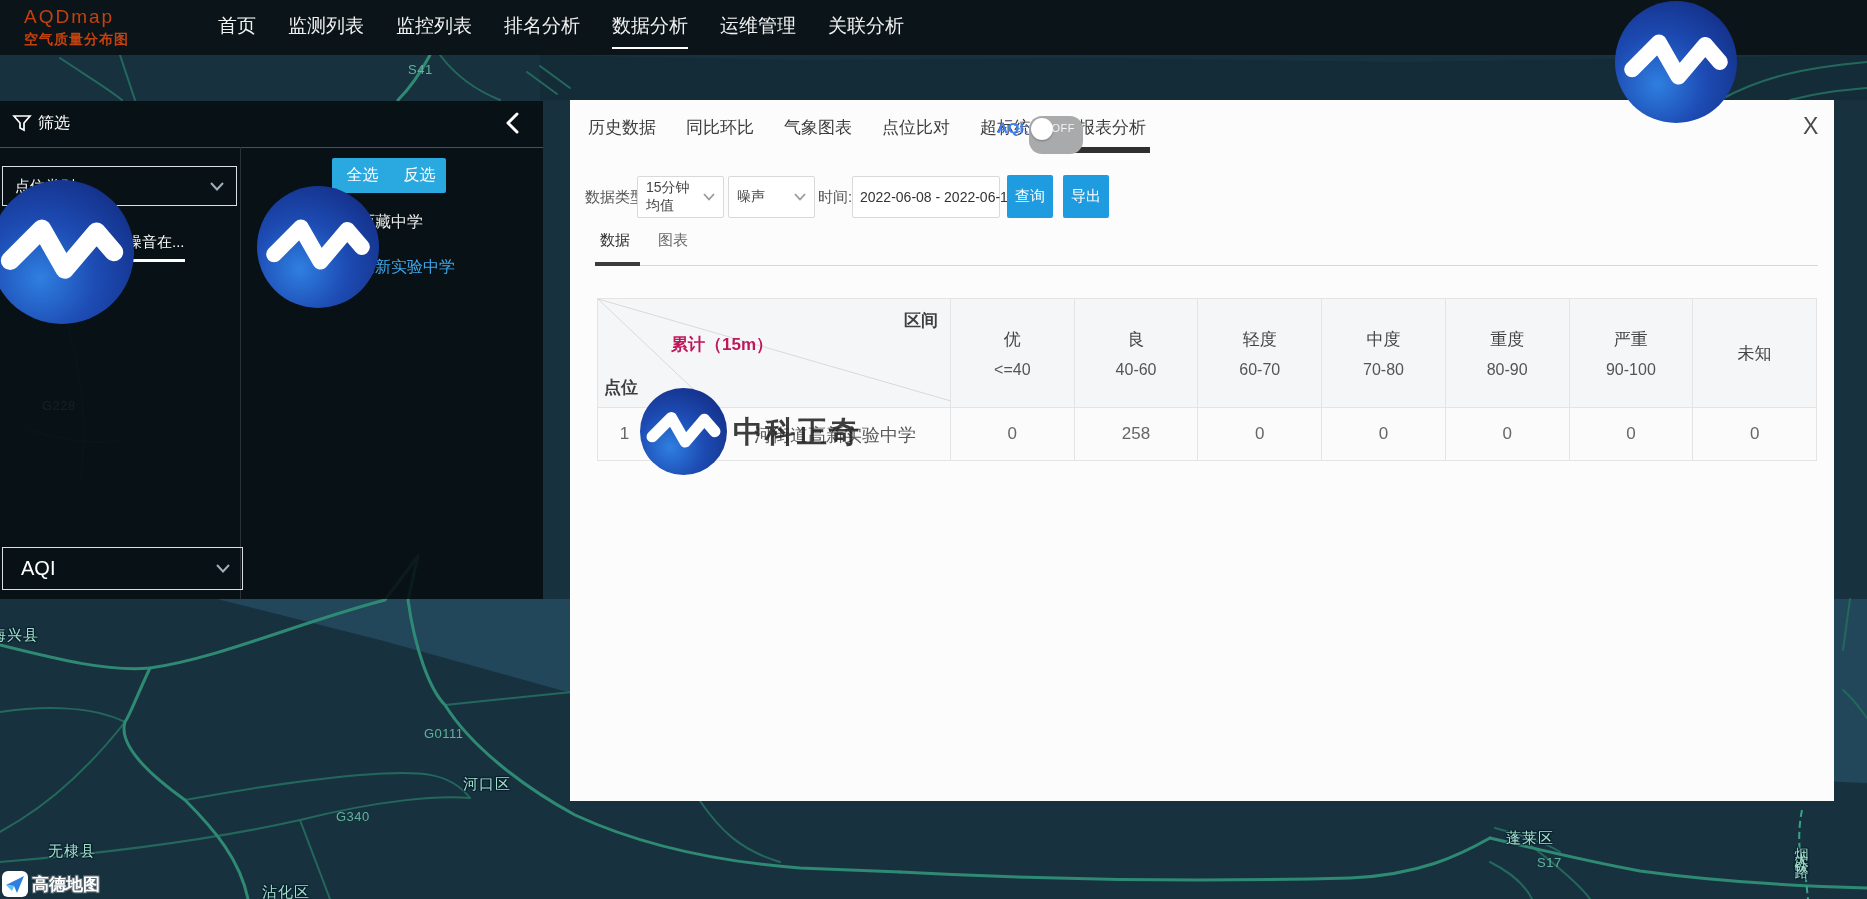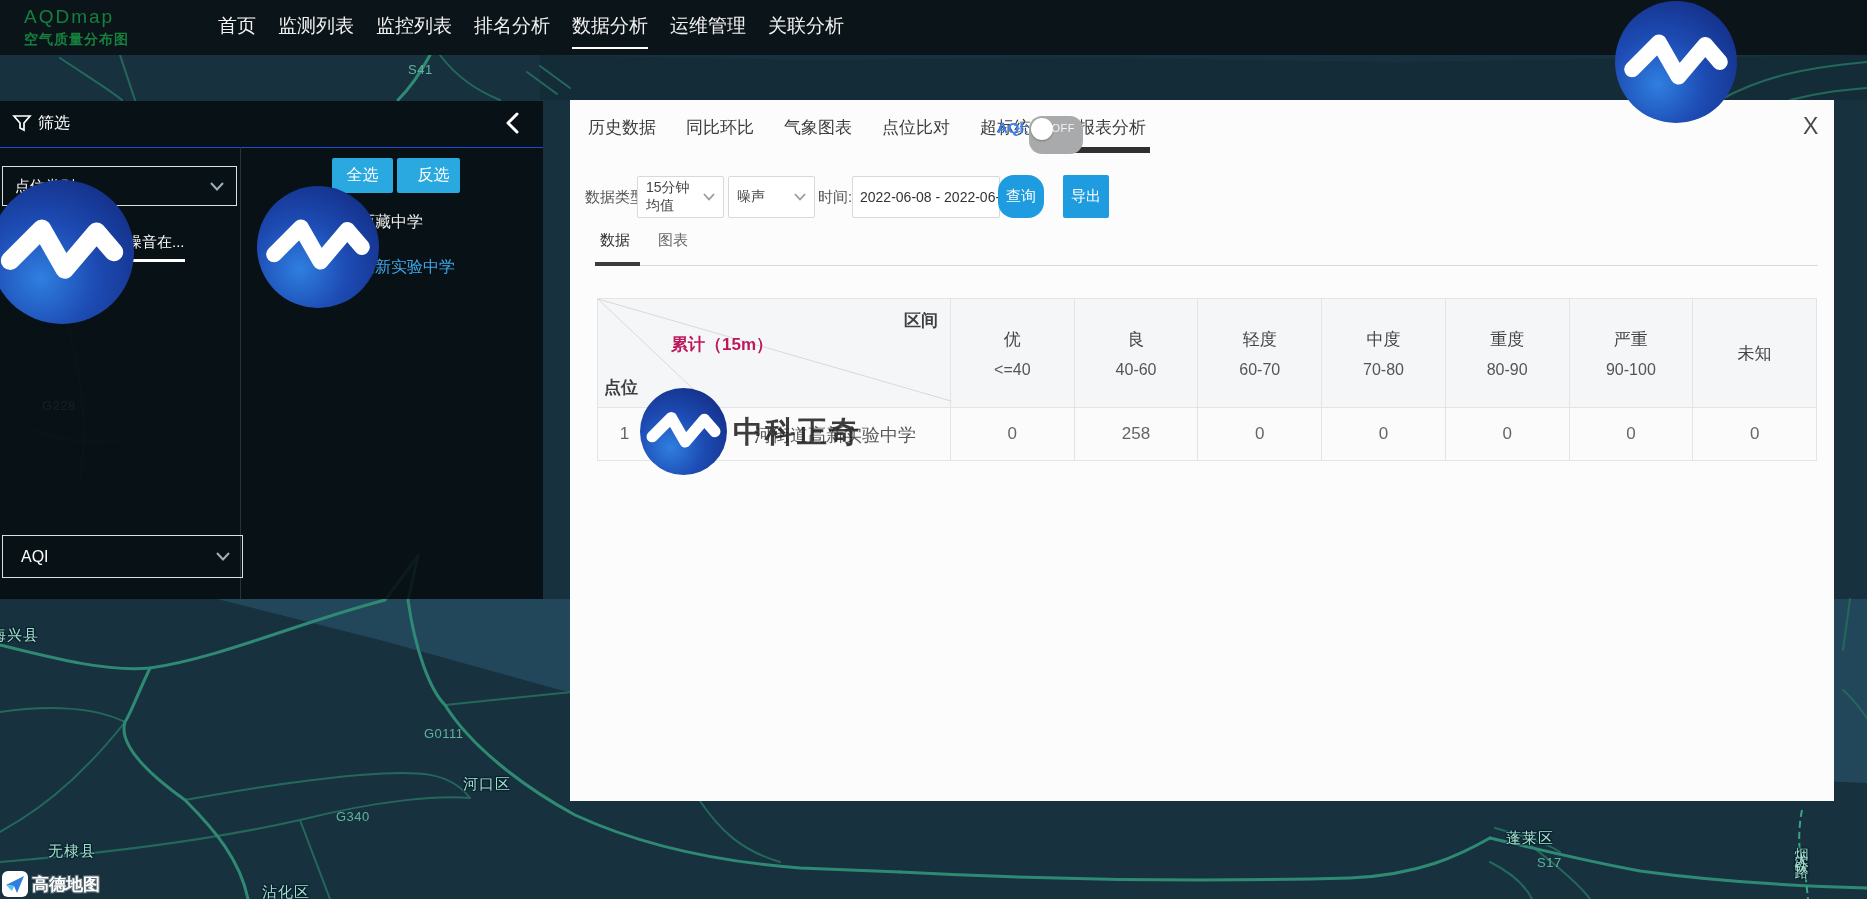--- a/index.html
+++ b/index.html
@@ -13,46 +13,46 @@
   .map-label{position:absolute;color:#a7dfcc;font-size:15px;letter-spacing:1px;
     text-shadow:1px 1px 1px #06202c,-1px -1px 1px #06202c,1px -1px 1px #06202c,-1px 1px 1px #06202c;}
   .road-label{position:absolute;color:#5fb39d;font-size:13px;letter-spacing:.5px;text-shadow:none;}
   .map-label.vertical{writing-mode:vertical-rl;letter-spacing:6px;font-size:14px;}
   .amap-logo{position:absolute;left:2px;top:871px;display:flex;align-items:center;gap:4px;}
   .amap-icon{width:26px;height:26px;border-radius:6px;background:#fff;position:relative;overflow:hidden;}
   .amap-text{font-size:17px;font-weight:bold;color:#fff;
     text-shadow:1px 1px 0 #5b6b72,-1px -1px 0 #5b6b72,1px -1px 0 #5b6b72,-1px 1px 0 #5b6b72;}
   
   .topbar{position:absolute;left:0;top:0;width:1867px;height:55px;background:#0b1419;z-index:20;}
-  .brand{position:absolute;left:24px;top:6px;color:#15803d;}
+  .brand{position:absolute;left:24px;top:6px;color:#c2410c;}
   .brand-name{font-size:19px;letter-spacing:2px;}
   .brand-sub{font-size:14px;font-weight:bold;letter-spacing:1px;margin-top:3px;}
-  .topnav{position:absolute;left:218px;top:0;height:50px;display:flex;align-items:center;gap:22px;}
+  .topnav{position:absolute;left:218px;top:0;height:50px;display:flex;align-items:center;gap:32px;}
   .nav-item{color:#f2f2f2;font-size:19px;height:55px;line-height:55px;position:relative;cursor:pointer;white-space:nowrap;}
   .nav-item.active::after{content:"";position:absolute;left:0;right:0;bottom:4px;height:2px;background:#fff;}
   .top-right{position:absolute;right:0;top:0;height:55px;}
   
   .sidebar{position:absolute;left:0;top:101px;width:543px;height:498px;background:rgba(7,13,17,0.88);z-index:10;color:#fff;}
   .sb-header{position:absolute;left:0;top:0;width:543px;height:46px;border-bottom:1px solid #1d4ed8;}
   .sb-title{position:absolute;left:38px;top:12px;font-size:16px;color:#fff;}
   .sb-collapse{position:absolute;left:500px;top:9px;width:28px;height:28px;color:#fff;cursor:pointer;}
   .sb-vdivider{position:absolute;left:240px;top:46px;width:1px;height:452px;background:#2b3237;}
   .sb-select{position:absolute;border:1px solid #d9dfe4;background:transparent;color:#fff;font-size:15px;
     display:flex;align-items:center;padding:0 12px;justify-content:space-between;cursor:pointer;}
   .sel-cat{left:2px;top:65px;width:209px;height:38px;}
-  .sel-aqi{left:2px;top:434px;width:209px;height:41px;font-size:16px;padding-left:18px;}
+  .sel-aqi{left:2px;top:446px;width:209px;height:41px;font-size:20px;padding-left:18px;}
   .sb-cat-item{position:absolute;left:112px;top:132px;color:#fff;font-size:15px;padding-bottom:7px;
     border-bottom:3px solid #fff;cursor:pointer;}
   .sb-input{position:absolute;left:2px;top:374px;width:208px;height:35px;background:transparent;
     border:1px solid #e8e8e8;color:#fff;font-size:15px;padding:0 10px;outline:none;}
   .sb-input::placeholder{color:#fff;opacity:.95;}
   .sb-btn{position:absolute;background:#29a9e0;color:#fff;font-size:16px;border:none;border-radius:2px;
     width:61px;height:35px;top:57px;cursor:pointer;}
   .btn-all{left:332px;}
-  .btn-invert{left:397px;width:63px;padding-left:16px;}
+  .btn-invert{left:383px;width:63px;padding-left:16px;}
   .site-row{position:absolute;display:flex;align-items:center;gap:14px;}
   .site-1{left:312px;top:111px;}
   .site-2{left:312px;top:156px;}
   .cbx{width:15px;height:15px;border:1px solid #8fa3ad;background:rgba(255,255,255,.05);}
   .site-name{font-size:16px;color:#ececec;white-space:nowrap;}
   .site-name.blue{color:#3fa8ea;}
   
   .panel{position:absolute;left:570px;top:100px;width:1264px;height:701px;background:#fcfcfc;z-index:10;}
   .ptabs{position:absolute;left:18px;top:0;height:56px;display:flex;gap:30px;}
   .ptab{font-size:17px;color:#3d3d3d;line-height:56px;position:relative;cursor:pointer;white-space:nowrap;}
@@ -68,21 +68,21 @@
   .lbl-time{left:248px;}
   .fselect{position:absolute;top:1px;height:40px;border:1px solid #d9d9d9;border-radius:2px;background:#fff;
     display:flex;align-items:center;justify-content:space-between;padding:0 8px;font-size:14px;color:#444;cursor:pointer;}
   .sel-interval{left:67px;width:69px;}
   .sel-metric{left:158px;width:69px;}
   .datebox{position:absolute;left:282px;top:1px;width:132px;height:40px;border:1px solid #d9d9d9;border-radius:2px;
     background:#fff;display:flex;align-items:center;justify-content:space-between;padding:0 7px;cursor:pointer;}
   .dateval{font-size:14px;color:#333;white-space:nowrap;}
   .fbtn{position:absolute;top:0;width:46px;height:43px;background:#1f9bdf;color:#fff;font-size:15px;
     border:none;border-radius:2px;cursor:pointer;}
-  .btn-query{left:428px;border-radius:16px;}
+  .btn-query{left:437px;}
   .btn-export{left:493px;}
   .subtabs{position:absolute;left:30px;top:131px;display:flex;gap:28px;}
   .subtab{font-size:15px;color:#666;padding-bottom:9px;cursor:pointer;}
   .subtab.active{color:#2d2d2d;}
   .subtab-line{position:absolute;left:25px;top:165px;width:1223px;height:1px;background:#d8d8d8;}
   .subtab-bar{position:absolute;left:25px;top:162px;width:45px;height:4px;background:#3c3c3c;}
   
   .rtable{position:absolute;left:27px;top:198px;width:1220px;border:1px solid #e4e4e4;border-collapse:collapse;table-layout:fixed;}
   .rtable td,.rtable th{border:1px solid #e4e4e4;font-weight:normal;}
   .rtable thead th{background:#f5f6f7;height:106px;color:#3f3f3f;}

